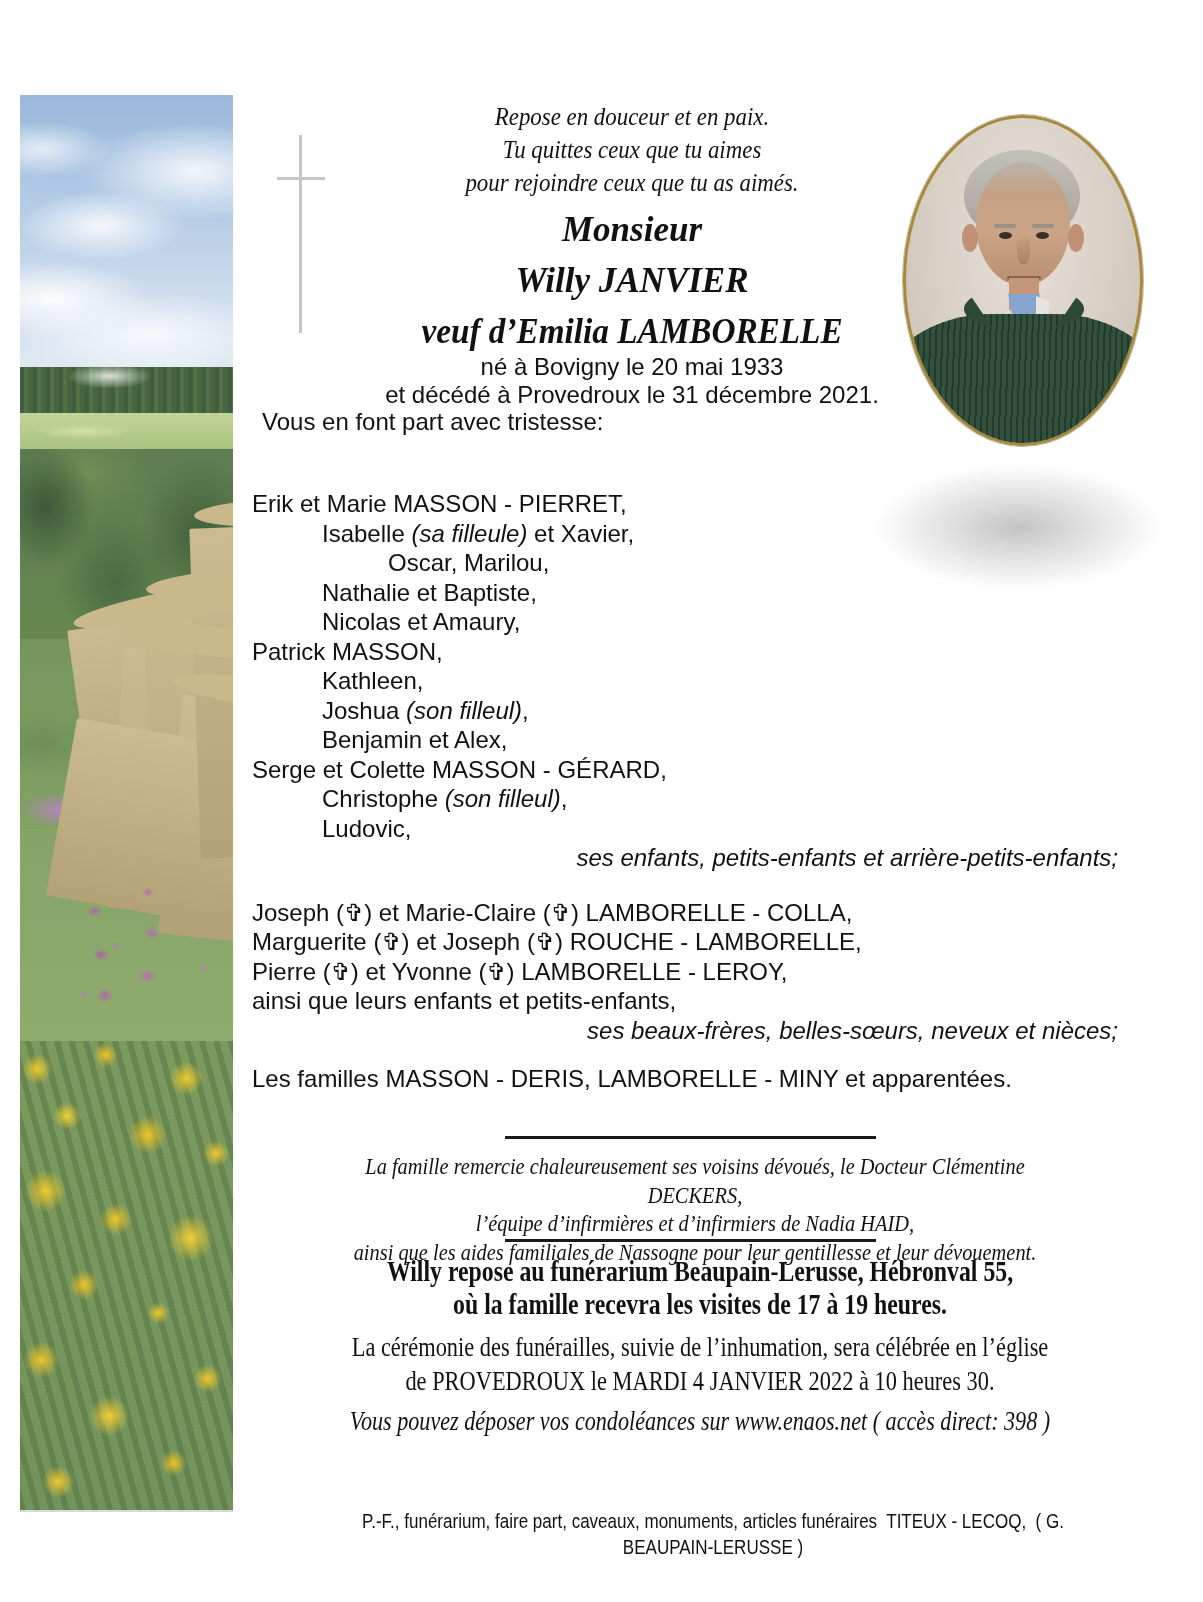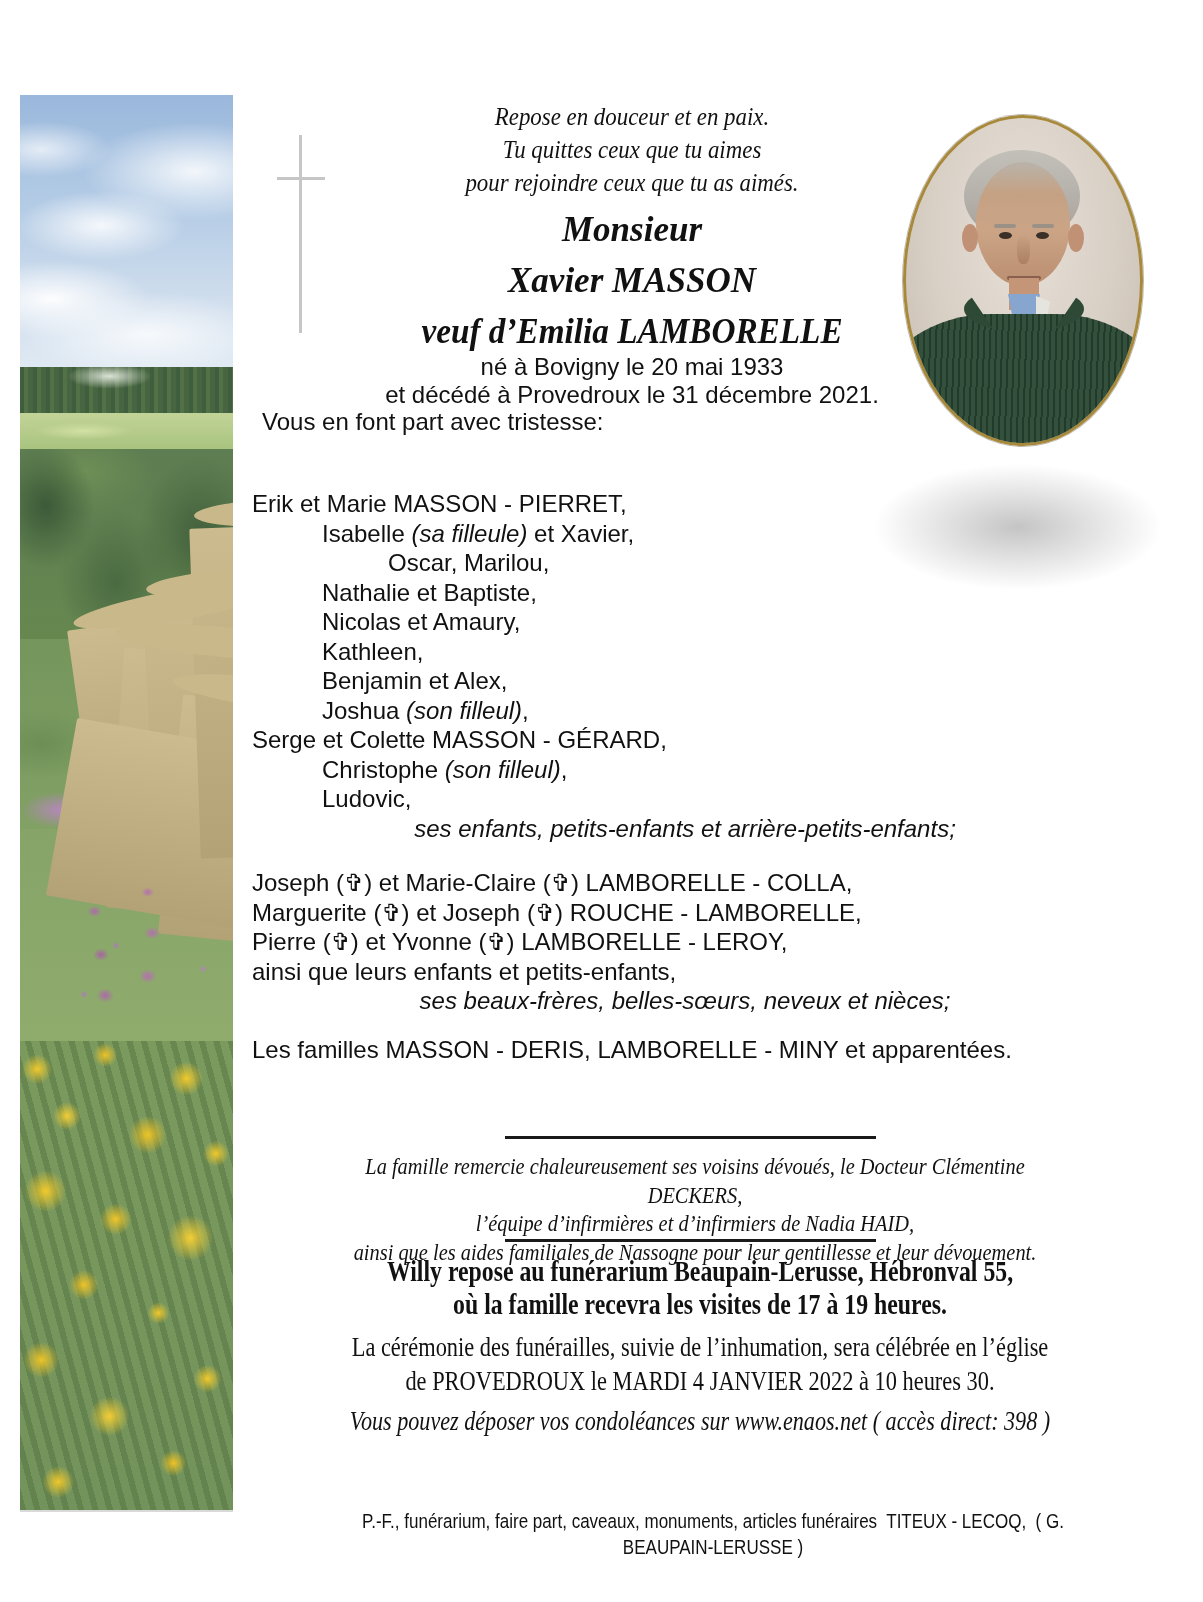--- a/index.html
+++ b/index.html
@@ -130,21 +130,21 @@
         clip-path:polygon(0 0,26% 100%,74% 100%,100% 0,100% 100%,0 100%);}
   .portrait-shadow{position:absolute;left:868px;top:458px;width:300px;height:150px;
         background:radial-gradient(ellipse 48% 42% at 50% 46%, rgba(148,148,148,.55), rgba(148,148,148,0) 100%);}
 
   
   .intro{left:262px;top:408px;font-size:24px;}
   .family{left:252px;top:489px;width:866px;font-size:24px;line-height:29.5px;}
   .row{white-space:pre-wrap;}
   .ind1{padding-left:70px;}
   .ind2{padding-left:136px;}
-  .sum{text-align:center;font-style:italic;}
+  .sum{text-align:right;font-style:italic;}
   .gap25{margin-top:25px;}
   .gap19{margin-top:19px;}
   .it{font-style:italic;}
 
   .rule{position:absolute;left:505px;width:371px;height:3px;background:#1a1a1a;}
   .rule1{top:1136px;} .rule2{top:1239px;}
 
   .thanks{left:262px;top:1152px;width:866px;font-size:24px;font-style:italic;line-height:28.5px;
           transform:scaleX(.85);transform-origin:50% 0;}
   .repose{left:262px;top:1255px;width:876px;font-weight:bold;font-size:29px;line-height:33px;
@@ -187,21 +187,21 @@
   <div class="cross-h"></div>
 
   <div class="abs serif center epitaph">
     <div>Repose en douceur et en paix.</div>
     <div>Tu quittes ceux que tu aimes</div>
     <div>pour rejoindre ceux que tu as aimés.</div>
   </div>
 
   <div class="abs serif center title-block">
     <div>Monsieur</div>
-    <div>Xavier MASSON</div>
+    <div>Willy JANVIER</div>
   </div>
   <div class="abs serif center relation">veuf d’Emilia LAMBORELLE</div>
   <div class="abs sans center birth-block">
     <div>né à Bovigny le 20 mai 1933</div>
     <div>et décédé à Provedroux le 31 décembre 2021.</div>
   </div>
 
   <div class="portrait">
     <div class="hair"></div>
     <div class="face"></div>
@@ -222,23 +222,24 @@
   <div class="portrait-shadow"></div>
 
   <div class="abs sans intro">Vous en font part avec tristesse:</div>
 
   <div class="abs sans family">
     <div class="row"><span>Erik et Marie MASSON - PIERRET,</span></div>
     <div class="row ind1"><span>Isabelle </span><span class="it">(sa filleule)</span><span> et Xavier,</span></div>
     <div class="row ind2"><span>Oscar, Marilou,</span></div>
     <div class="row ind1"><span>Nathalie et Baptiste,</span></div>
     <div class="row ind1"><span>Nicolas et Amaury,</span></div>
+    <div class="row"><span>Patrick MASSON,</span></div>
     <div class="row ind1"><span>Kathleen,</span></div>
+    <div class="row ind1"><span>Joshua </span><span class="it">(son filleul)</span><span>,</span></div>
     <div class="row ind1"><span>Benjamin et Alex,</span></div>
-    <div class="row ind1"><span>Joshua </span><span class="it">(son filleul)</span><span>,</span></div>
     <div class="row"><span>Serge et Colette MASSON - GÉRARD,</span></div>
     <div class="row ind1"><span>Christophe </span><span class="it">(son filleul)</span><span>,</span></div>
     <div class="row ind1"><span>Ludovic,</span></div>
     <div class="row sum">ses enfants, petits-enfants et arrière-petits-enfants;</div>
 
     <div class="row gap25"><span>Joseph (✞) et Marie-Claire (✞) LAMBORELLE - COLLA,</span></div>
     <div class="row"><span>Marguerite (✞) et Joseph (✞) ROUCHE - LAMBORELLE,</span></div>
     <div class="row"><span>Pierre (✞) et Yvonne (✞) LAMBORELLE - LEROY,</span></div>
     <div class="row"><span>ainsi que leurs enfants et petits-enfants,</span></div>
     <div class="row sum">ses beaux-frères, belles-sœurs, neveux et nièces;</div>

